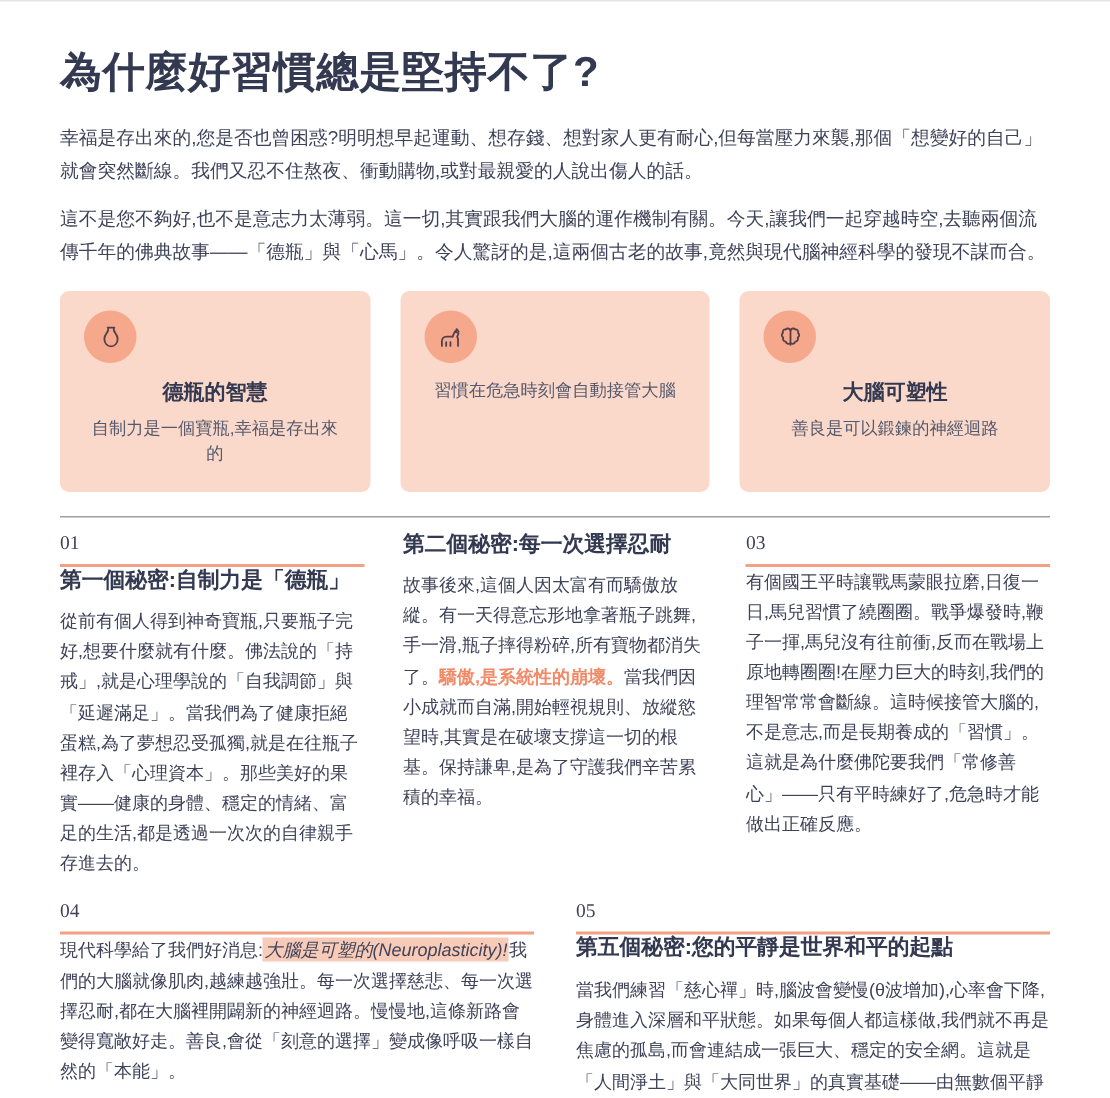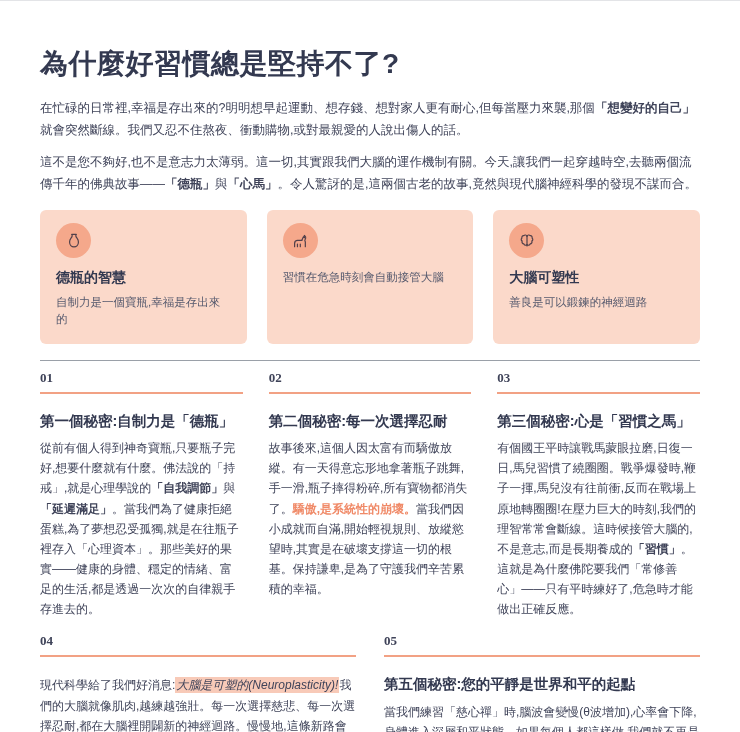--- a/index.html
+++ b/index.html
@@ -21,39 +21,40 @@
     font-family:"Liberation Sans","DejaVu Sans",sans-serif;
     color:var(--ink);
     border-top:1px solid #e3e4e7;
     padding:27px 40px 22px 40px;
   }
   h1.page-title{
     font-size:28px;
     font-weight:700;
     color:var(--ink-strong);
     letter-spacing:.5px;
-    margin:18px 0 17px 0;
+    margin:2px 0 17px 0;
     line-height:1.25;
   }
   p.intro{
     font-size:12.5px;
     line-height:1.72;
     margin-bottom:11px;
     color:var(--ink);
   }
   p.intro.last{margin-bottom:15px;}
-  .seg-b{font-weight:700;margin-top:48px;}
+  .seg-b{font-weight:400;margin-top:48px;}
   .seg-accent{color:var(--accent);font-weight:700;}
   .seg-hl{background:var(--hl-bg);padding:1px 1px;font-style:italic;}
   
   .cards{
     display:grid;
     grid-template-columns:repeat(3,1fr);
     gap:20px;
     margin:0 0 16px 0;
+    text-align:center;
   }
   .card{
     background:var(--card-bg);
     border-radius:6px;
     padding:13px 16px 15px 16px;
   }
   .card-circle{
     width:35px;height:35px;border-radius:50%;
     background:var(--circle-bg);
     display:flex;align-items:center;justify-content:center;
@@ -79,42 +80,41 @@
     grid-template-columns:repeat(2,1fr);
     gap:0 28px;
     margin-top:14px;
   }
   .secret-num{
     font-family:"Liberation Serif","DejaVu Serif",serif;
     font-size:13px;
     color:var(--ink);
     padding-bottom:6px;
     border-bottom:2px solid var(--rule-orange);
-    margin-bottom:18px;
-    font-weight:bold;
+    margin-bottom:0;
   }
   .secret-title{
     font-size:14.5px;
     font-weight:700;
     color:var(--ink-strong);
     margin-bottom:7px;
     line-height:1.35;
   }
   .secret-body{
     font-size:12px;
     line-height:1.68;
     color:var(--ink);
   }
 </style>
 </head>
 <body>
 
 <h1 class="page-title">為什麼好習慣總是堅持不了?</h1>
 
-<p class="intro"><span>在忙碌的日常裡,幸福是存出來的?明明想早起運動、想存錢、想對家人更有耐心,但每當壓力來襲,那個</span><span class="seg-b">「想變好的自己」</span><span>就會突然斷線。我們又忍不住熬夜、衝動購物,或對最親愛的人說出傷人的話。</span></p>
+<p class="intro"><span>幸福是存出來的,您是否也曾困惑?明明想早起運動、想存錢、想對家人更有耐心,但每當壓力來襲,那個</span><span class="seg-b">「想變好的自己」</span><span>就會突然斷線。我們又忍不住熬夜、衝動購物,或對最親愛的人說出傷人的話。</span></p>
 <p class="intro last"><span>這不是您不夠好,也不是意志力太薄弱。這一切,其實跟我們大腦的運作機制有關。今天,讓我們一起穿越時空,去聽兩個流傳千年的佛典故事——</span><span class="seg-b">「德瓶」</span><span>與</span><span class="seg-b">「心馬」</span><span>。令人驚訝的是,這兩個古老的故事,竟然與現代腦神經科學的發現不謀而合。</span></p>
 
 <div class="cards">
   <div class="card">
     <div class="card-circle">
       <span>
         <svg viewBox="0 0 24 24" width="18" height="18" fill="none" stroke="currentColor" stroke-width="1.6" stroke-linecap="round" stroke-linejoin="round">
           <path d="M9 3.2h6"></path>
           <path d="M9.6 3.4c.3 2-.3 3.3-1.6 4.9C6.7 9.9 6.1 11.4 6.1 13.3c0 3.7 2.6 6.6 5.9 6.6s5.9-2.9 5.9-6.6c0-1.9-.6-3.4-1.9-5-1.3-1.6-1.9-2.9-1.6-4.9"></path>
         </svg>
@@ -151,27 +151,25 @@
   </div>
 </div>
 
 <div class="secrets-top">
   <section class="secret">
     <div class="secret-num">01</div>
     <h3 class="secret-title">第一個秘密:自制力是「德瓶」</h3>
     <p class="secret-body"><span>從前有個人得到神奇寶瓶,只要瓶子完好,想要什麼就有什麼。佛法說的「持戒」,就是心理學說的</span><span class="seg-b">「自我調節」</span><span>與</span><span class="seg-b">「延遲滿足」</span><span>。當我們為了健康拒絕蛋糕,為了夢想忍受孤獨,就是在往瓶子裡存入「心理資本」。那些美好的果實——健康的身體、穩定的情緒、富足的生活,都是透過一次次的自律親手存進去的。</span></p>
   </section>
   <section class="secret">
-    <div class="secret-num">02</div>
     <h3 class="secret-title">第二個秘密:每一次選擇忍耐</h3>
     <p class="secret-body"><span>故事後來,這個人因太富有而驕傲放縱。有一天得意忘形地拿著瓶子跳舞,手一滑,瓶子摔得粉碎,所有寶物都消失了。</span><span class="seg-accent">驕傲,是系統性的崩壞。</span><span>當我們因小成就而自滿,開始輕視規則、放縱慾望時,其實是在破壞支撐這一切的根基。保持謙卑,是為了守護我們辛苦累積的幸福。</span></p>
   </section>
   <section class="secret">
     <div class="secret-num">03</div>
-    <h3 class="secret-title">第三個秘密:心是「習慣之馬」</h3>
     <p class="secret-body"><span>有個國王平時讓戰馬蒙眼拉磨,日復一日,馬兒習慣了繞圈圈。戰爭爆發時,鞭子一揮,馬兒沒有往前衝,反而在戰場上原地轉圈圈!在壓力巨大的時刻,我們的理智常常會斷線。這時候接管大腦的,不是意志,而是長期養成的</span><span class="seg-b">「習慣」</span><span>。這就是為什麼佛陀要我們「常修善心」——只有平時練好了,危急時才能做出正確反應。</span></p>
   </section>
 </div>
 
 <div class="secrets-bottom">
   <section class="secret">
     <div class="secret-num">04</div>
     <p class="secret-body"><span>現代科學給了我們好消息:</span><span class="seg-hl">大腦是可塑的(Neuroplasticity)!</span><span>我們的大腦就像肌肉,越練越強壯。每一次選擇慈悲、每一次選擇忍耐,都在大腦裡開闢新的神經迴路。慢慢地,這條新路會變得寬敞好走。善良,會從「刻意的選擇」變成像呼吸一樣自然的「本能」。</span></p>
   </section>
   <section class="secret">

